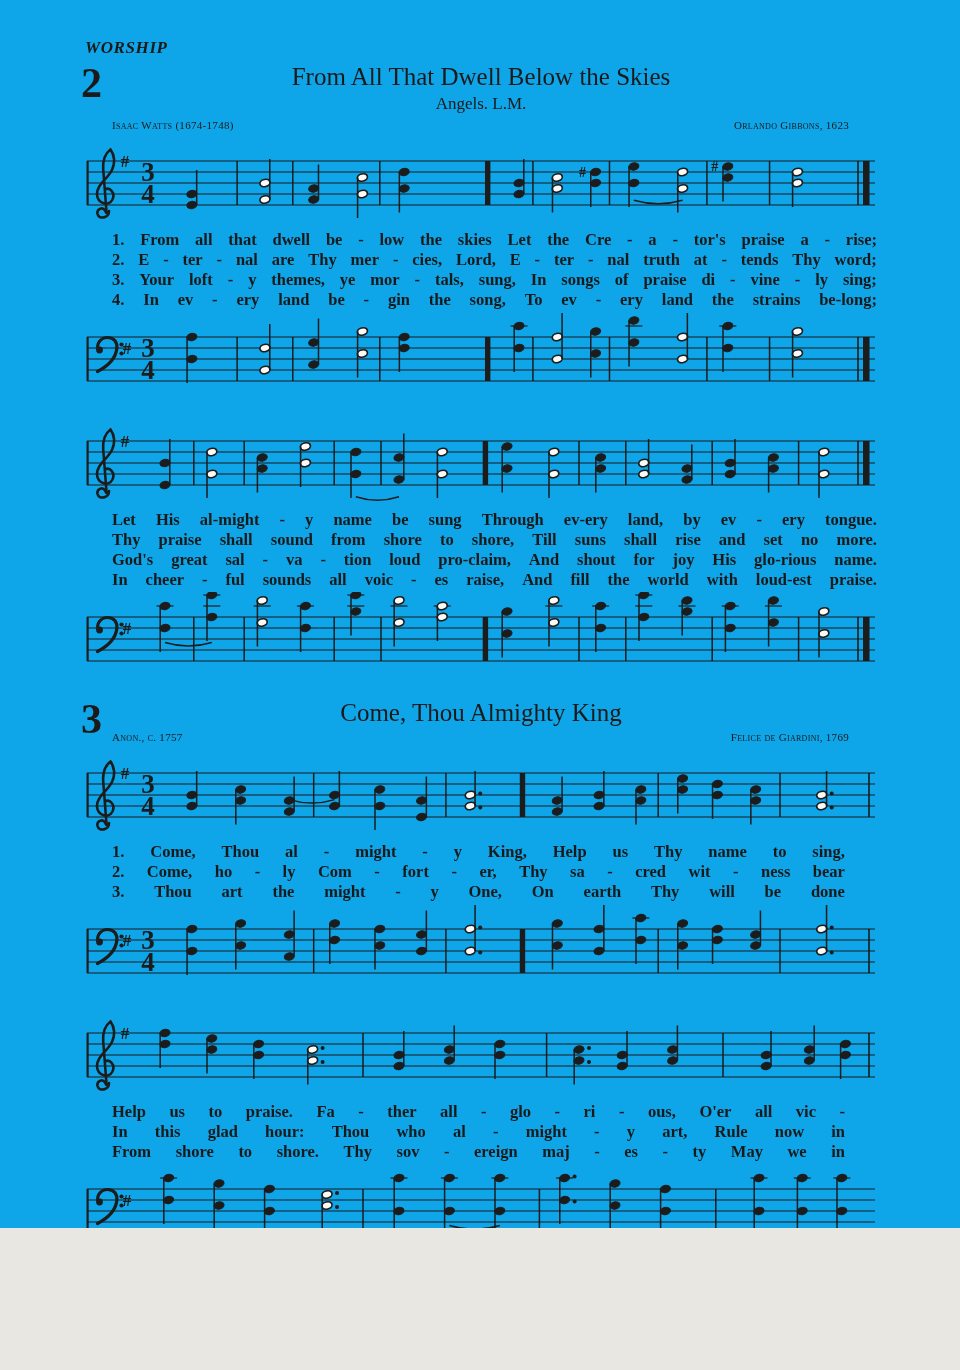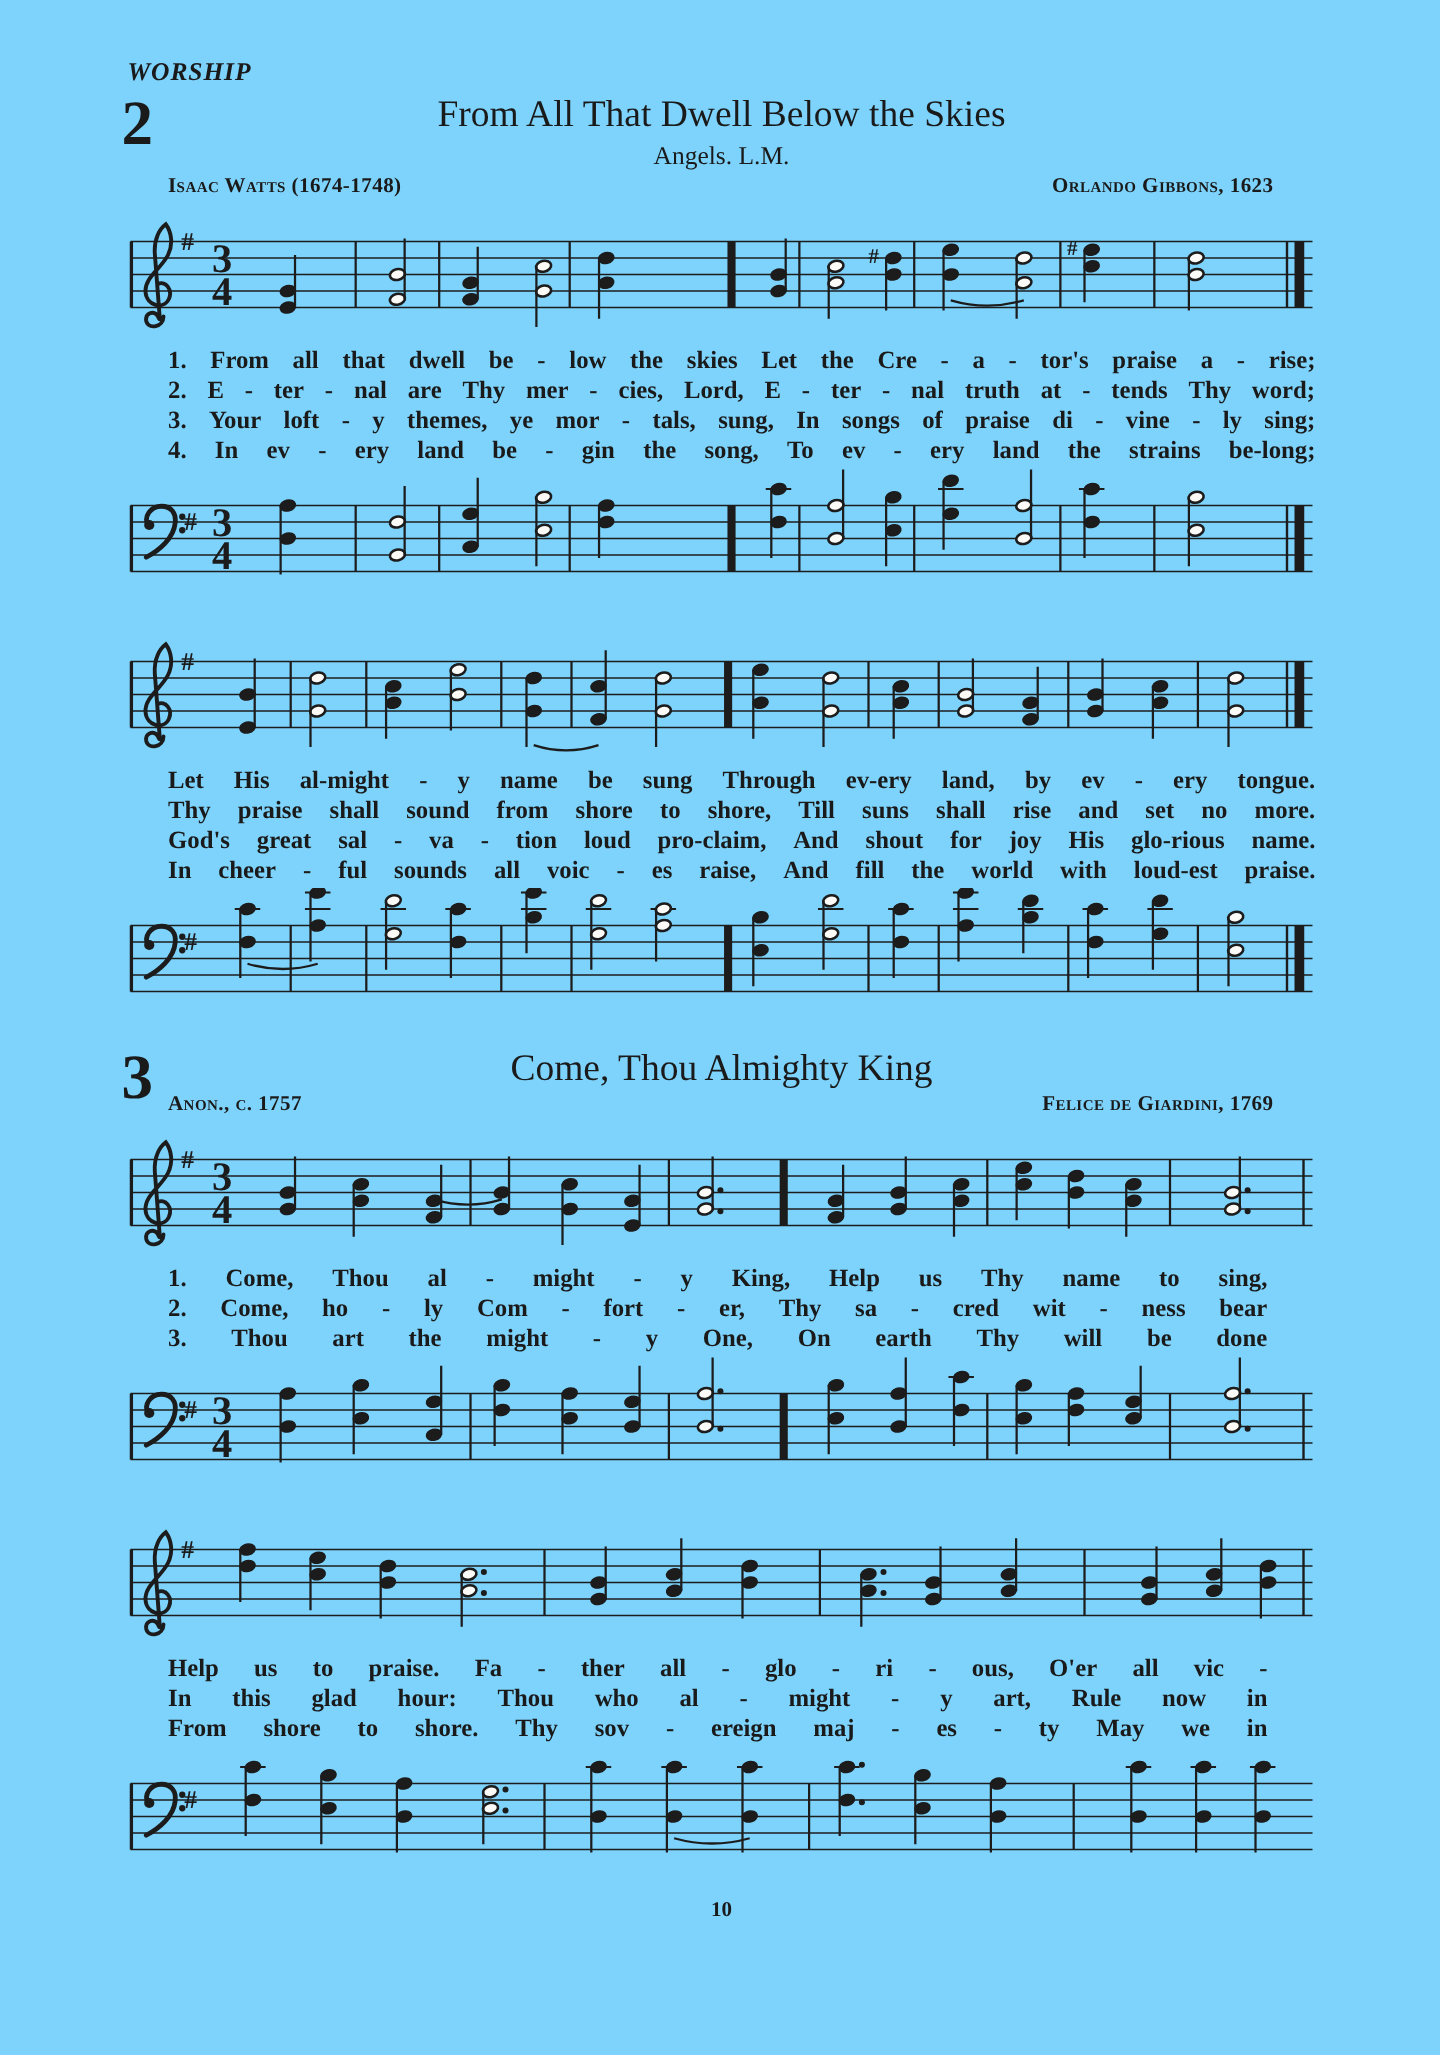--- a/index.html
+++ b/index.html
@@ -1,24 +1,24 @@
 <!DOCTYPE html>
 <html><head>
 <meta charset="utf-8">
 <style>
   html,body{margin:0;padding:0;background:#e9e7e2;}
-  .page{position:relative;width:960px;height:1370px;background:#7dd3fc;color:#1a1a1a;
+  .page{position:relative;width:960px;height:1228px;background:#0ea5e9;color:#1a1a1a;
         font-family:"Liberation Serif",serif;overflow:hidden;}
   .content{position:absolute;left:85px;top:38px;width:792px;}
   .worship{font-style:italic;font-weight:bold;font-size:17px;letter-spacing:.6px;height:24px;}
   .hymn-header{position:relative;text-align:center;}
   .hymn-number{position:absolute;left:-4px;top:0;font-size:42px;font-weight:bold;line-height:42px;}
   .hymn-title{font-size:25px;font-weight:normal;line-height:30px;}
   .hymn-tune{font-size:17px;line-height:24px;}
-  .attr-row{display:flex;justify-content:space-between;font-size:14px;font-weight:bold;
+  .attr-row{display:flex;justify-content:space-between;font-size:11px;font-weight:normal;
             font-variant:small-caps;letter-spacing:.3px;padding:0 28px 2px 27px;line-height:18px;text-align:right;}
   .staff{width:792px;height:92px;display:block;}
   .verses{margin:2px 0;padding-left:27px;}
   .verses.narrow{padding-right:32px;}
   .verse-line{display:flex;justify-content:space-between;font-weight:bold;font-size:16.5px;
               line-height:20px;height:20px;white-space:nowrap;}
   .gap-sm{height:12px;}
   .hymn3{margin-top:14px;}
   .page-number{text-align:center;font-size:14px;font-weight:bold;margin-top:10px;}
 </style>

